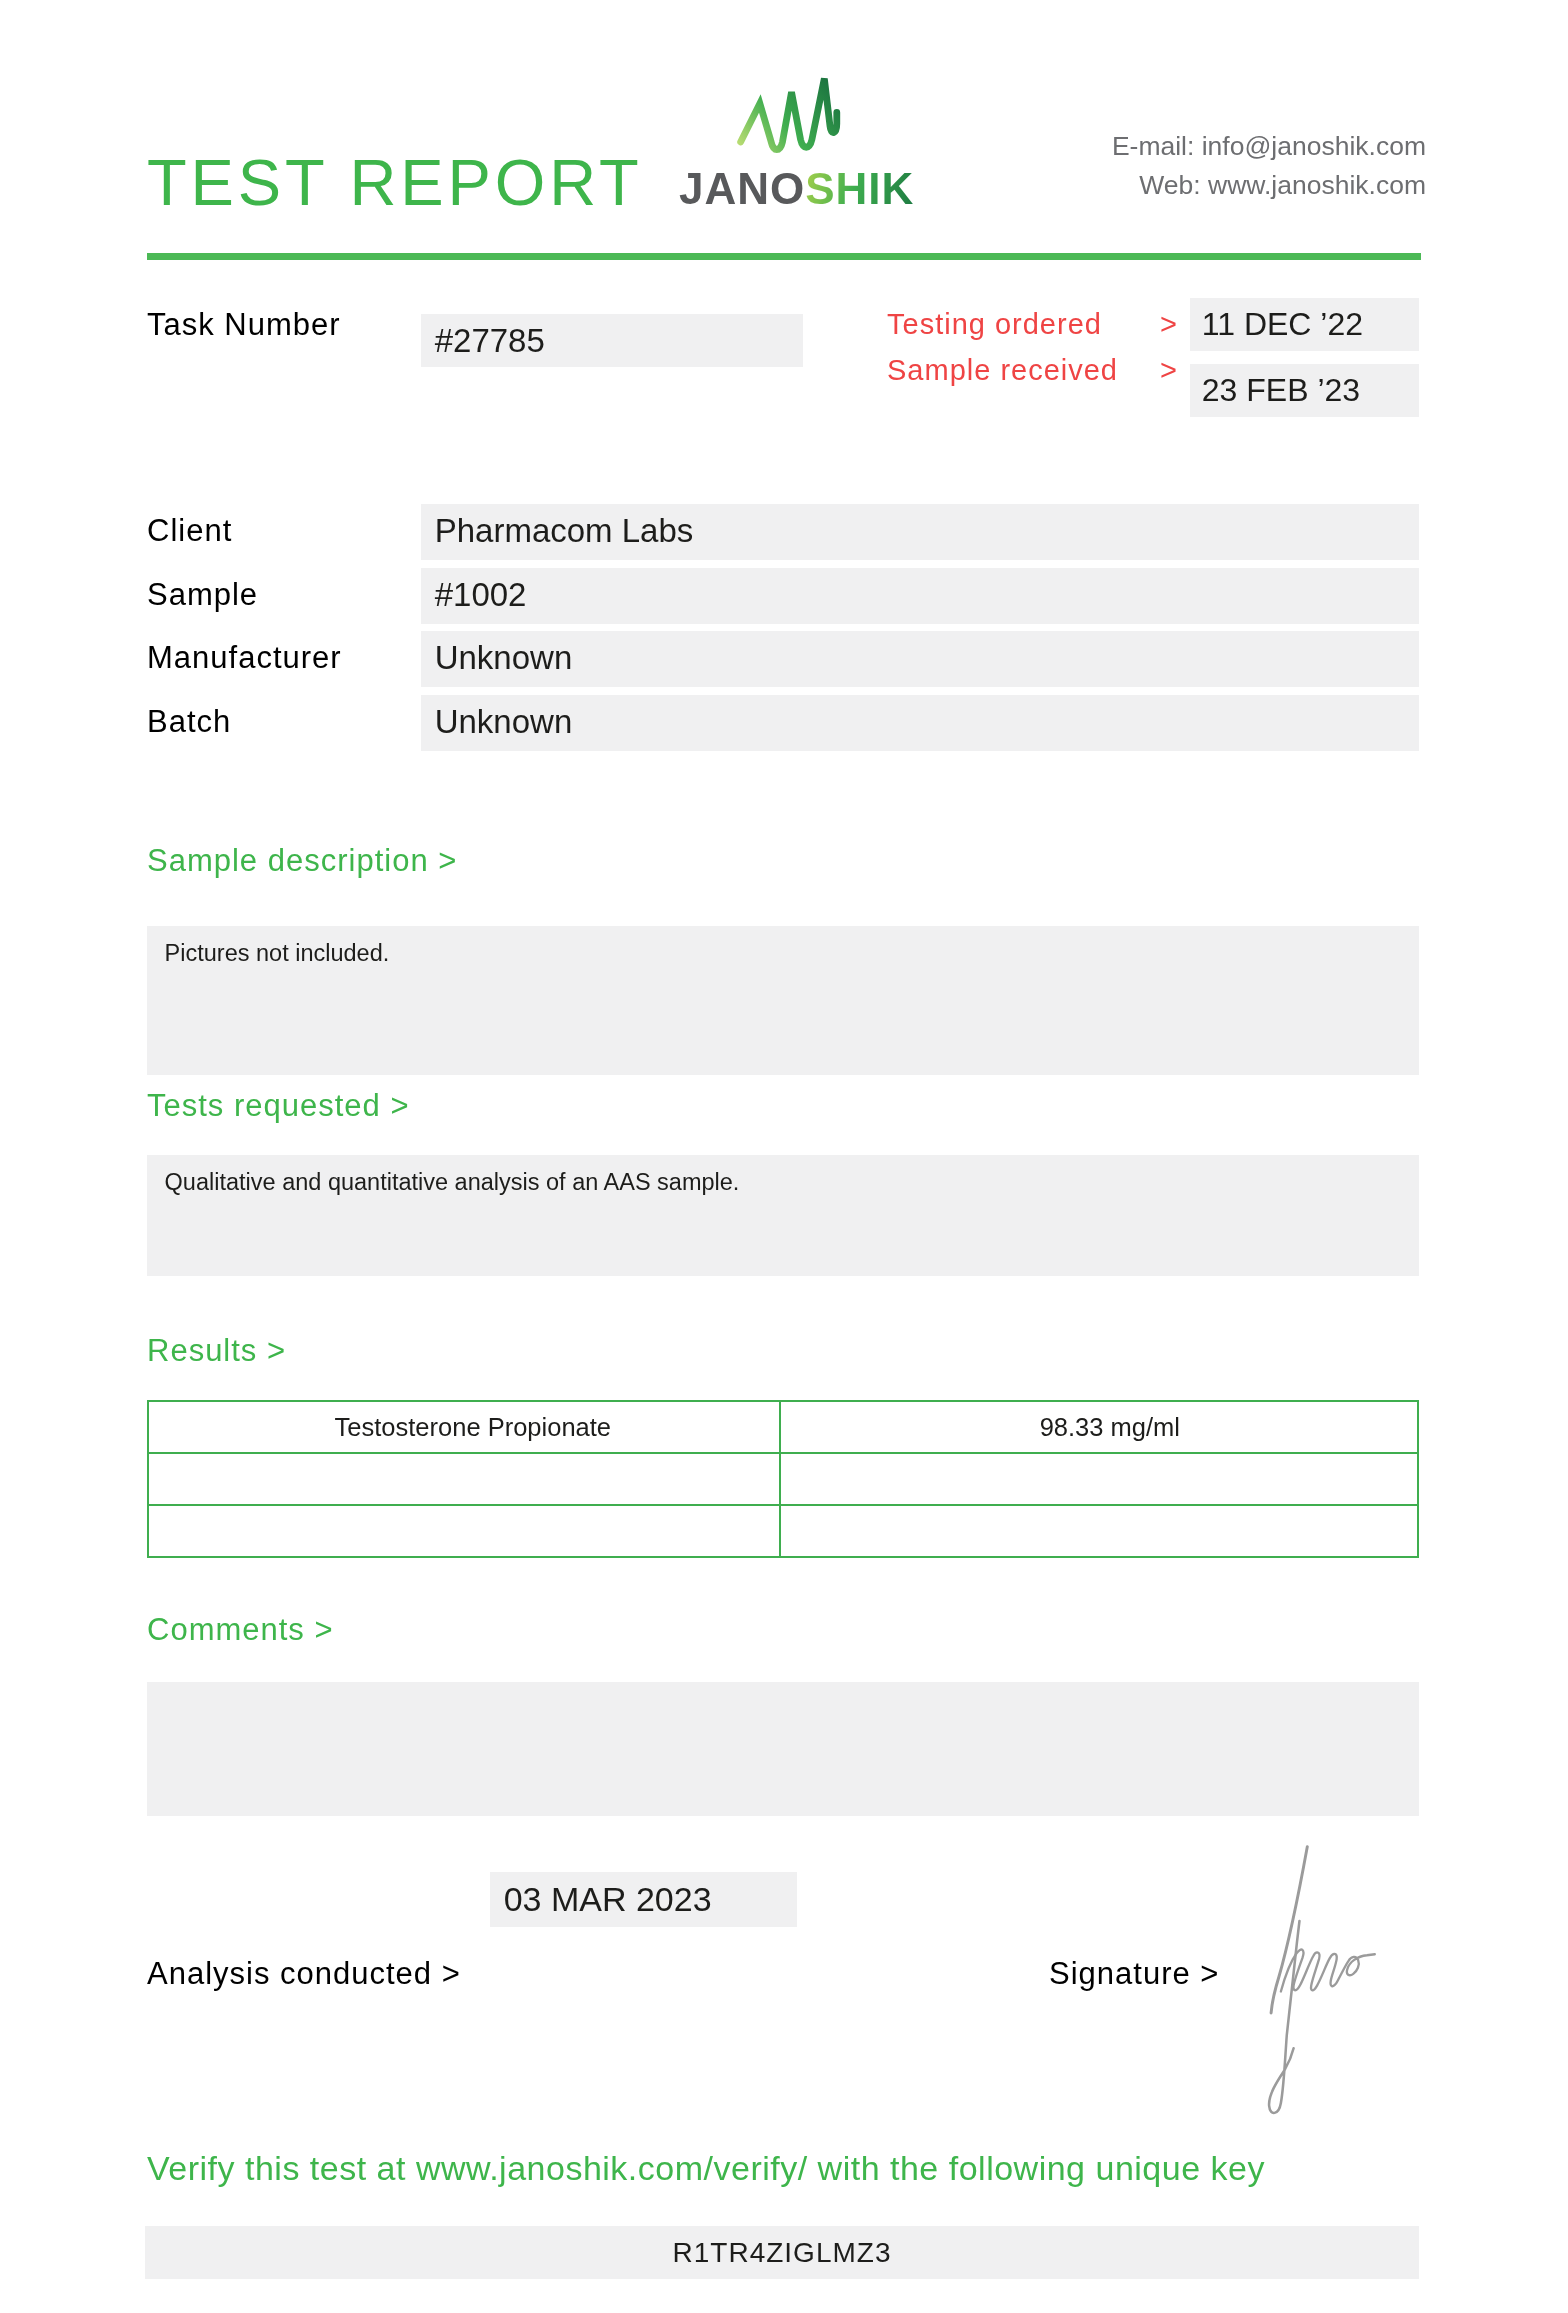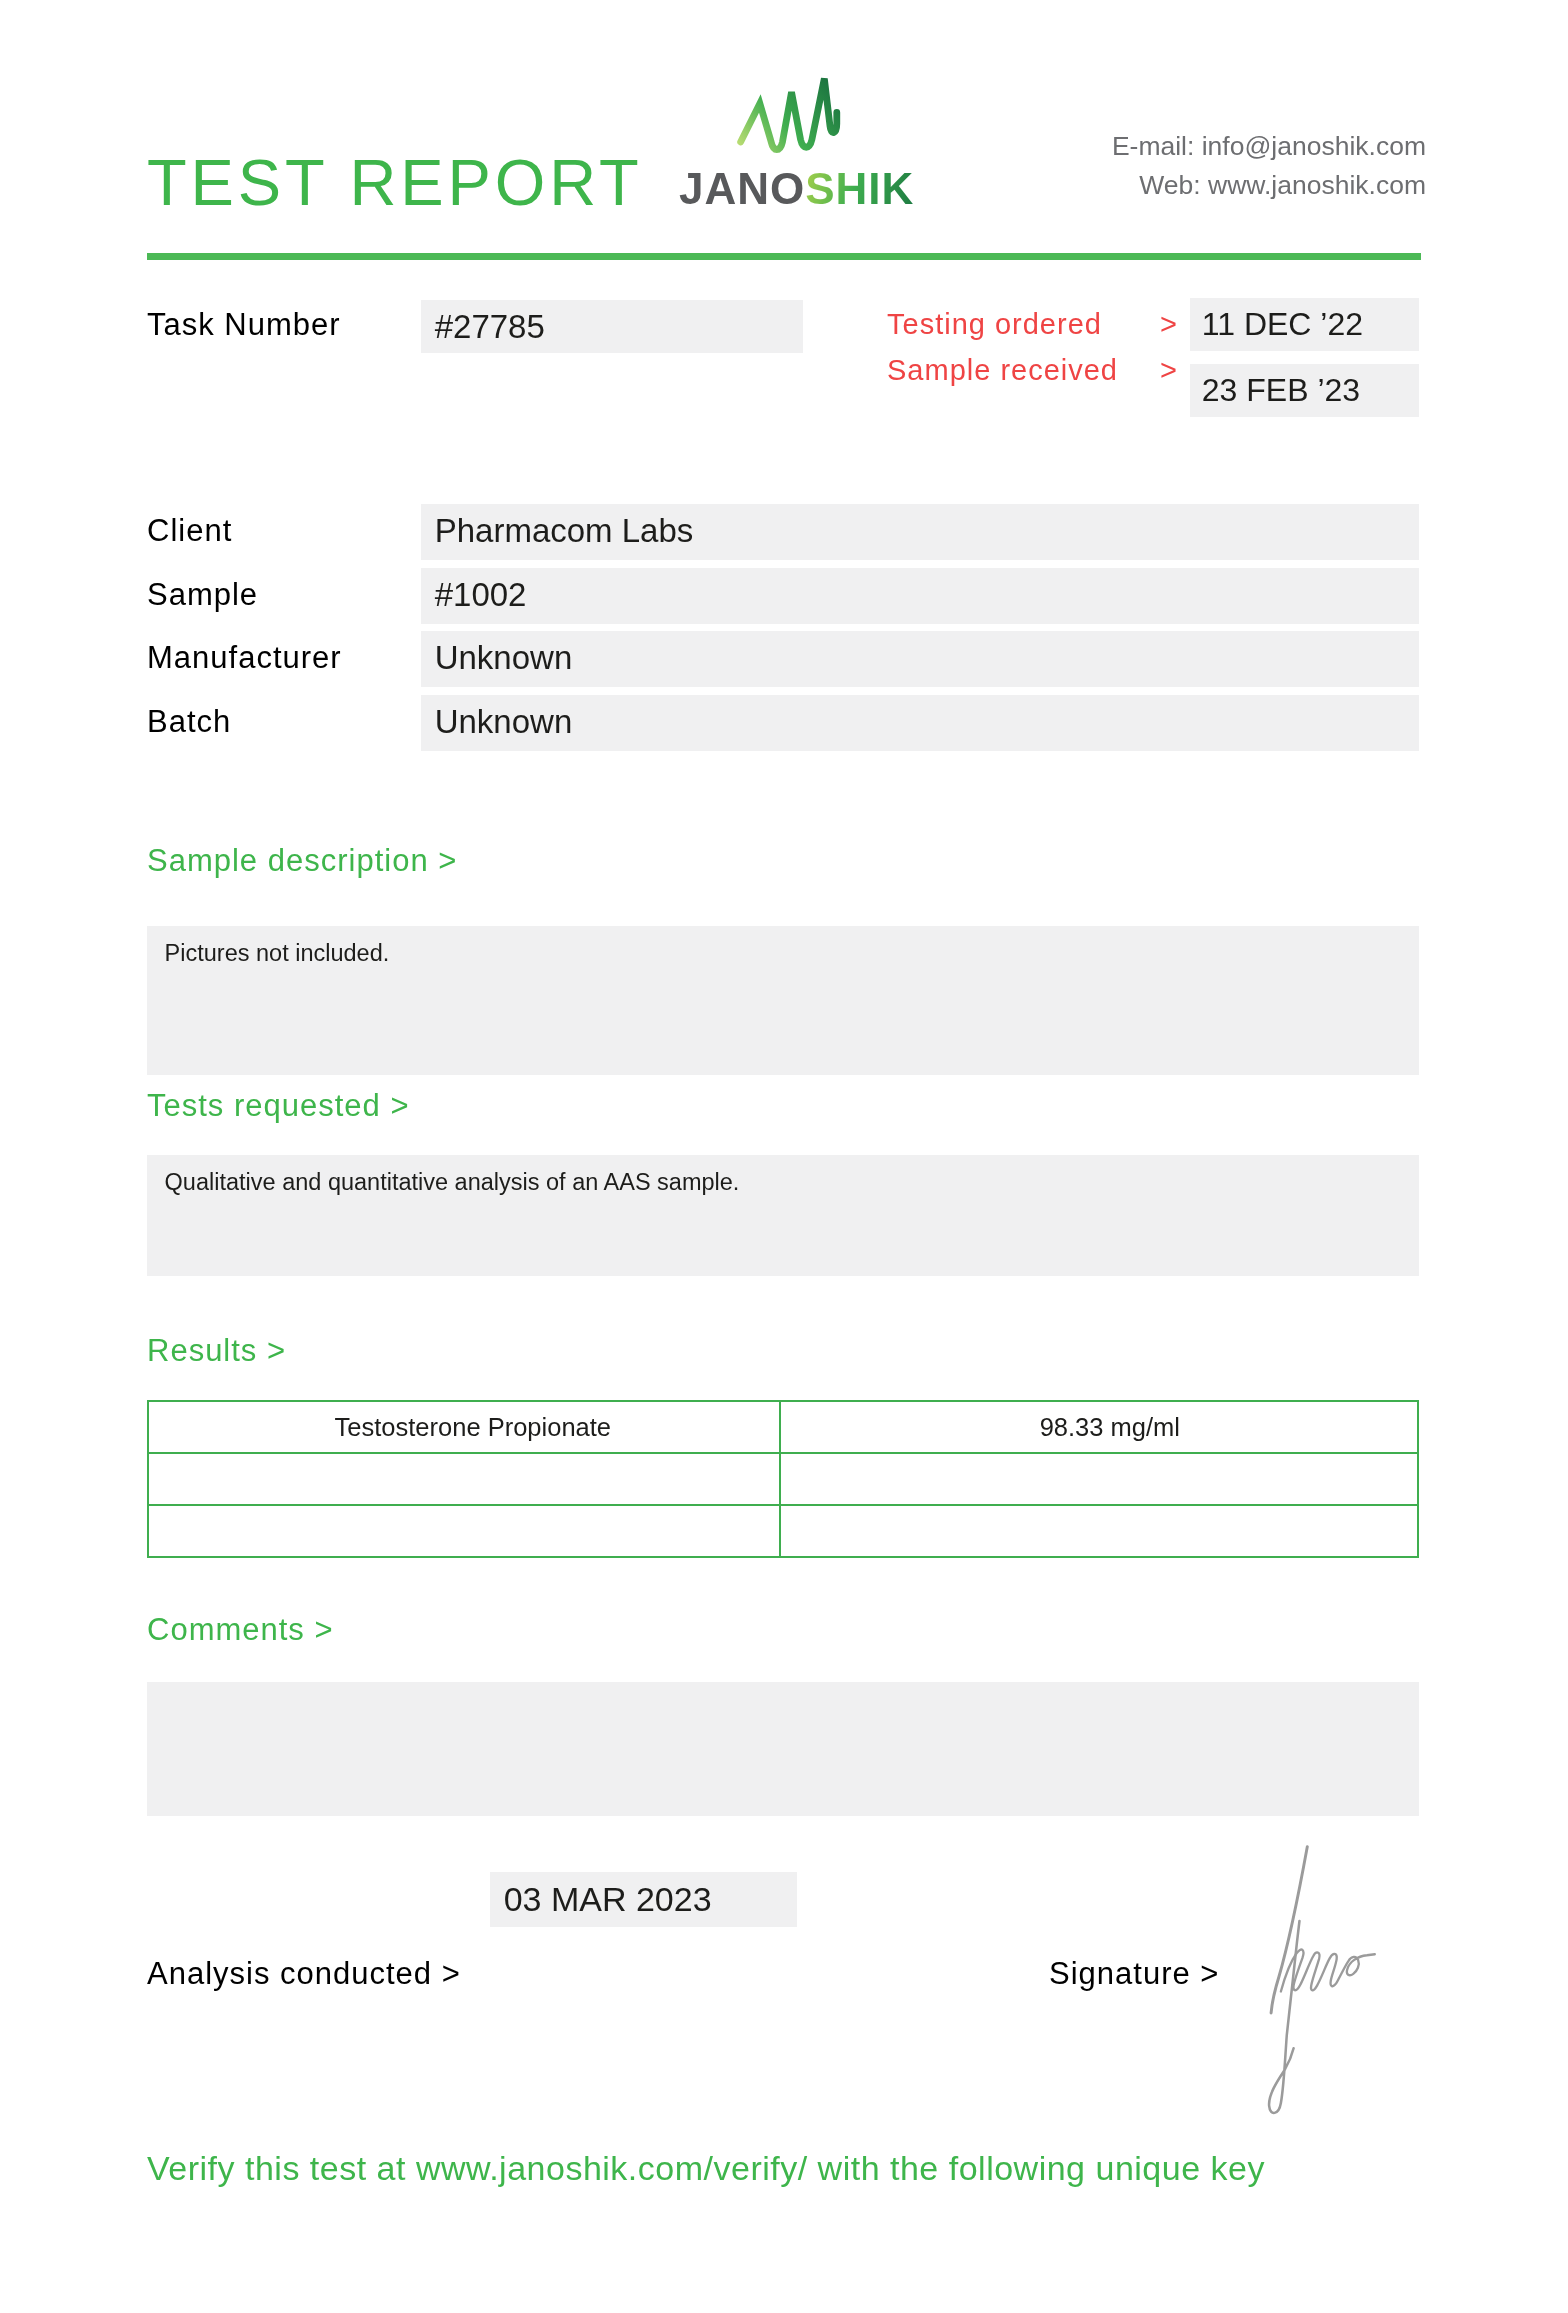--- a/index.html
+++ b/index.html
@@ -38,21 +38,21 @@
     right:142px; top:127px;
     text-align:right; font-size:26.5px; line-height:39px;
     color:#6d6e71; white-space:nowrap;
   }
 
   .rule { left:147px; top:253px; width:1274px; height:6.9px; background:#4cb956; }
 
   .label-green { font-size:31px; letter-spacing:1px; color:#000000; white-space:nowrap; }
 
   .task-label { left:147px; top:298px; height:53px; line-height:53px; }
-  .task-box { left:421px; top:300px; width:382px; height:53px; }
+  .task-box { left:421px; top:314px; width:382px; height:53px; }
   .value-text { display:block; padding-left:13.7px; font-size:33px; line-height:53px; color:#1d1d1b; white-space:nowrap; }
 
   .date-label-row { height:53px; display:flex; justify-content:space-between; align-items:center; }
   .date-label-row.r1 { left:887px; top:298px; width:291px; }
   .date-label-row.r2 { left:887px; top:344px; width:291px; }
   .date-label-row .lbl, .date-label-row .chev { font-size:29px; color:#ef4444; letter-spacing:1px; }
   .date-box { width:229px; height:53px; }
   .date-box.b1 { left:1190px; top:298px; }
   .date-box.b2 { left:1190px; top:364px; }
   .date-box .value-text { padding-left:11.8px; font-size:32px; }
@@ -217,15 +217,18 @@
     <svg width="181" height="328" viewBox="0 0 185 335">
       <g fill="none" stroke="#9b9b9b" stroke-linecap="round">
         <path stroke-width="3" d="M79,22 C73,55 60,120 50,155 C46,168 43,180 42,192"></path>
         <path stroke-width="2.6" d="M71,98 C66,140 61,185 58,215 C56,243 55,268 52,284 C50,296 41,298 40,287 C39,276 48,262 56,250 C60,243 63,236 65,228"></path>
         <path stroke-width="2.4" d="M52,170 C57,152 63,138 68,131 C73,124 77,127 74,136 C70,147 66,158 65,164 C64,170 68,171 72,163 C77,153 81,141 85,134 C88,128 93,129 91,137 C88,147 84,158 83,164 C82,170 85,171 89,164 C94,155 98,143 102,136 C105,130 110,130 109,137 C108,144 104,153 103,159 C102,165 105,167 109,161 C113,154 117,145 121,139 C124,134 129,133 131,138 C133,143 130,149 126,152 C122,155 118,153 120,147 C122,140 130,134 140,133 L148,132"></path>
       </g>
     </svg>
   </div>
 
   <div class="abs verify-head">Verify this test at www.janoshik.com/verify/ with the following unique key</div>
+  <div class="abs graybox key-box">
+    <span class="key-text">R1TR4ZIGLMZ3</span>
+  </div>
 
 </div>
 
 
 </body></html>

